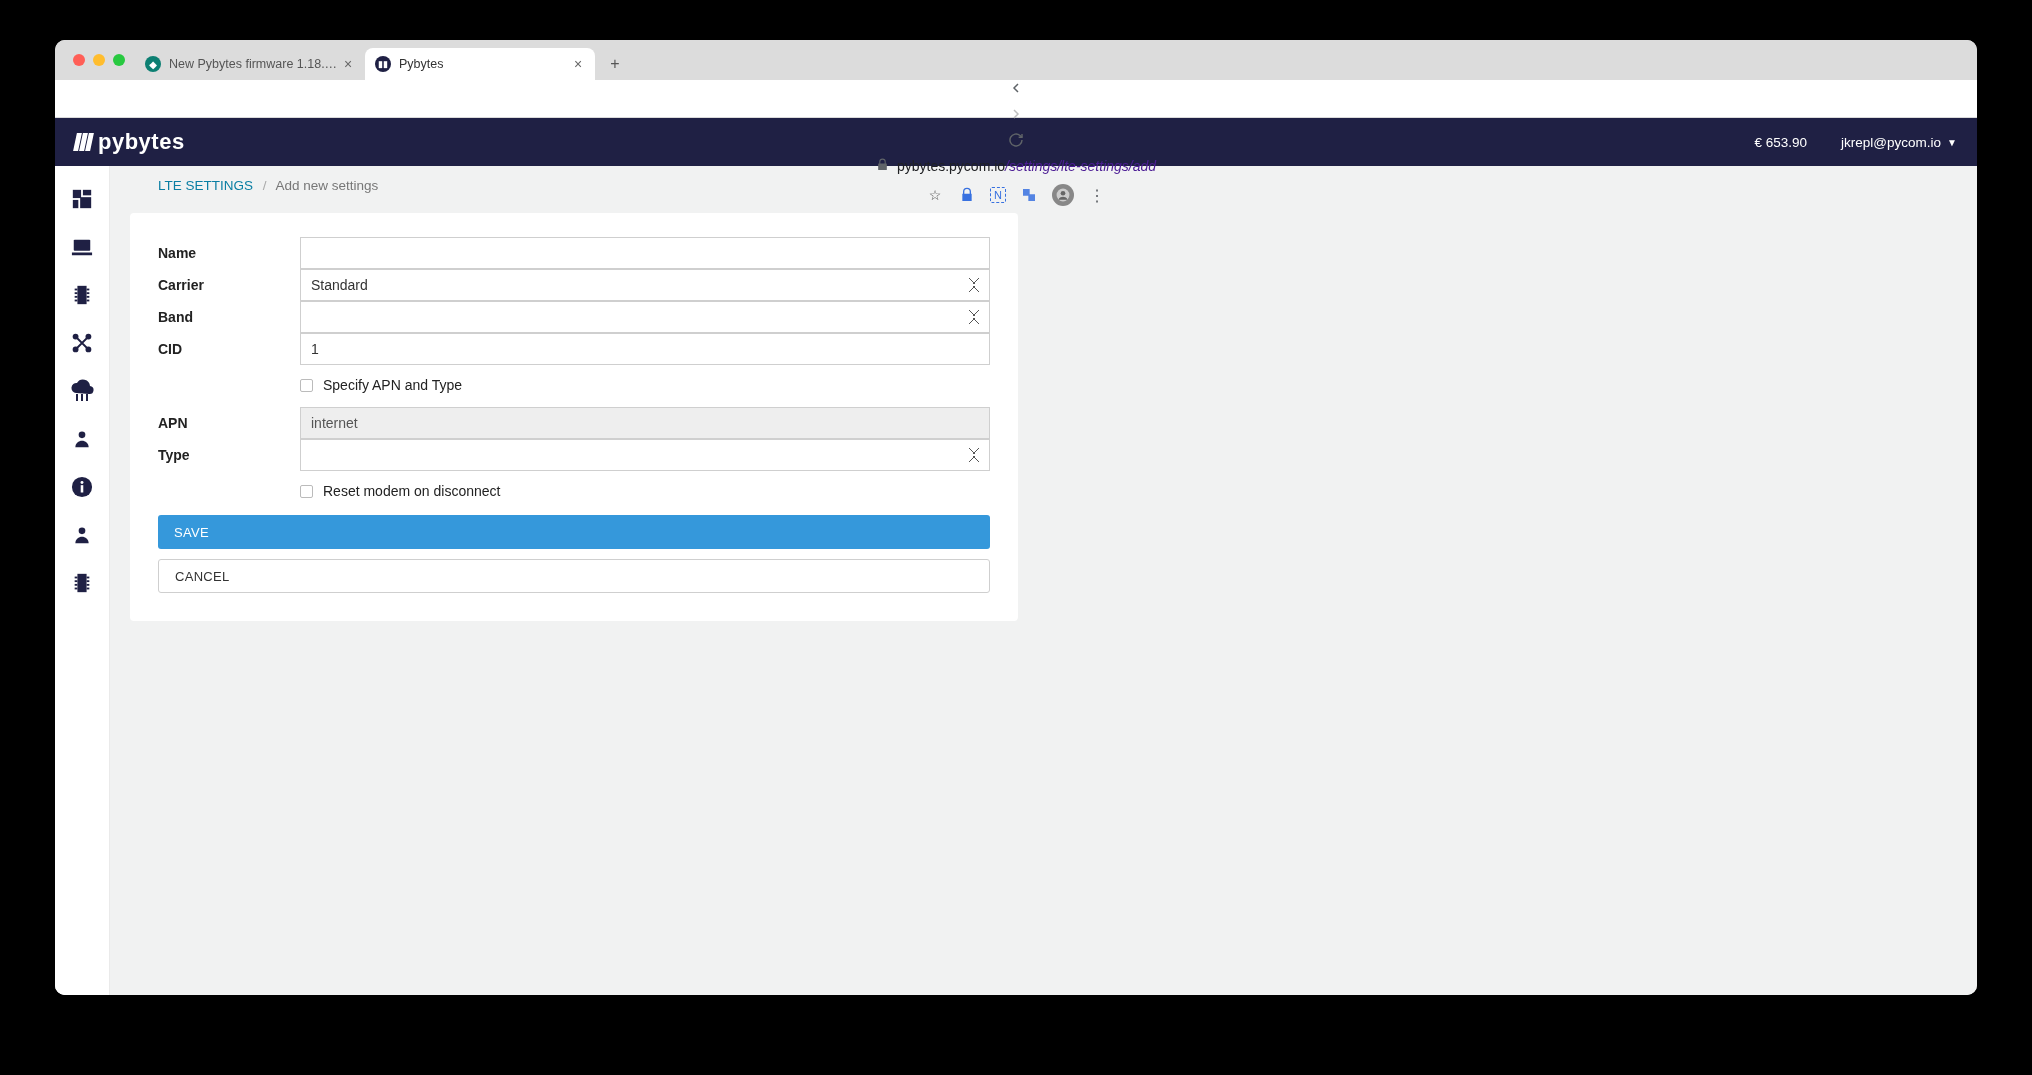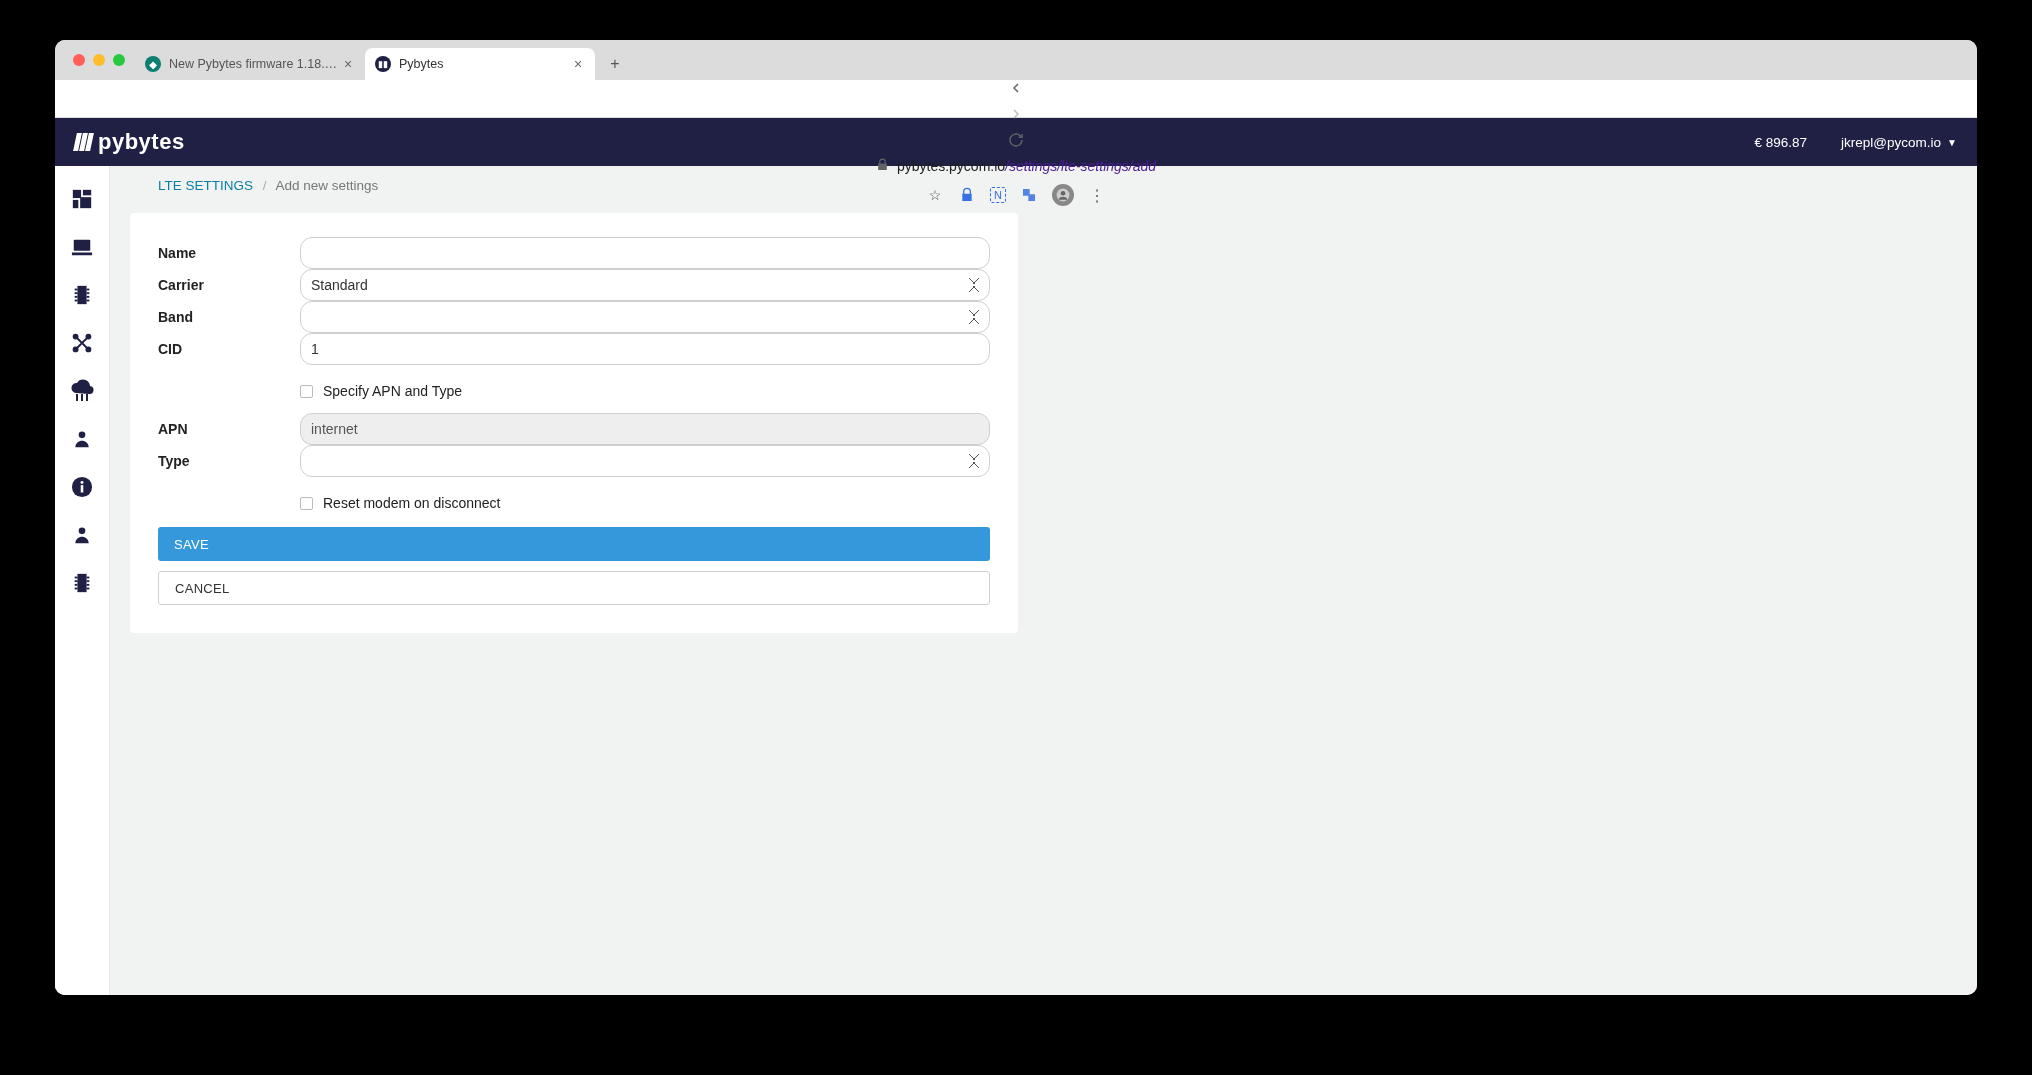--- a/index.html
+++ b/index.html
@@ -147,32 +147,32 @@
     .breadcrumb a { color: #0a7ea3; text-decoration: none; }
     .breadcrumb .sep { margin: 0 6px; color: #aaa; }
     .card {
       background: #fff;
       margin: 8px 20px 20px 20px;
       border-radius: 4px;
       padding: 24px 28px 28px 28px;
       width: 888px;
     }
     .form-row { display: flex; align-items: center; min-height: 32px; }
-    .form-row.tight { margin-bottom: 18px; }
+    .form-row.tight { margin-bottom: 12px; }
     .form-label {
       width: 142px;
       font-size: 14px;
       font-weight: 600;
       color: #222;
     }
     .form-control {
       flex: 1;
       height: 32px;
       border: 1px solid #cfcfcf;
-      border-radius: 12px;
+      border-radius: 0;
       padding: 0 10px;
       font-size: 14px;
       background: #fff;
       color: #333;
       display: flex;
       align-items: center;
       position: relative;
     }
     .form-control.select::after {
       content: "";
@@ -286,21 +286,21 @@
   <div class="app-header">
     <div class="logo">
       <div class="logo-flag">
         <span></span>
           <span></span>
           <span></span>
       </div>
       <span>pybytes</span>
     </div>
     <div class="header-right">
-      <span>€ 896.87</span>
+      <span>€ 653.90</span>
       <div class="user-dropdown">
         <span>jkrepl@pycom.io</span>
         <span class="chev">▼</span>
       </div>
     </div>
   </div>
 
   <div class="viewport">
     <div class="sidebar">
       <div class="side-item">

